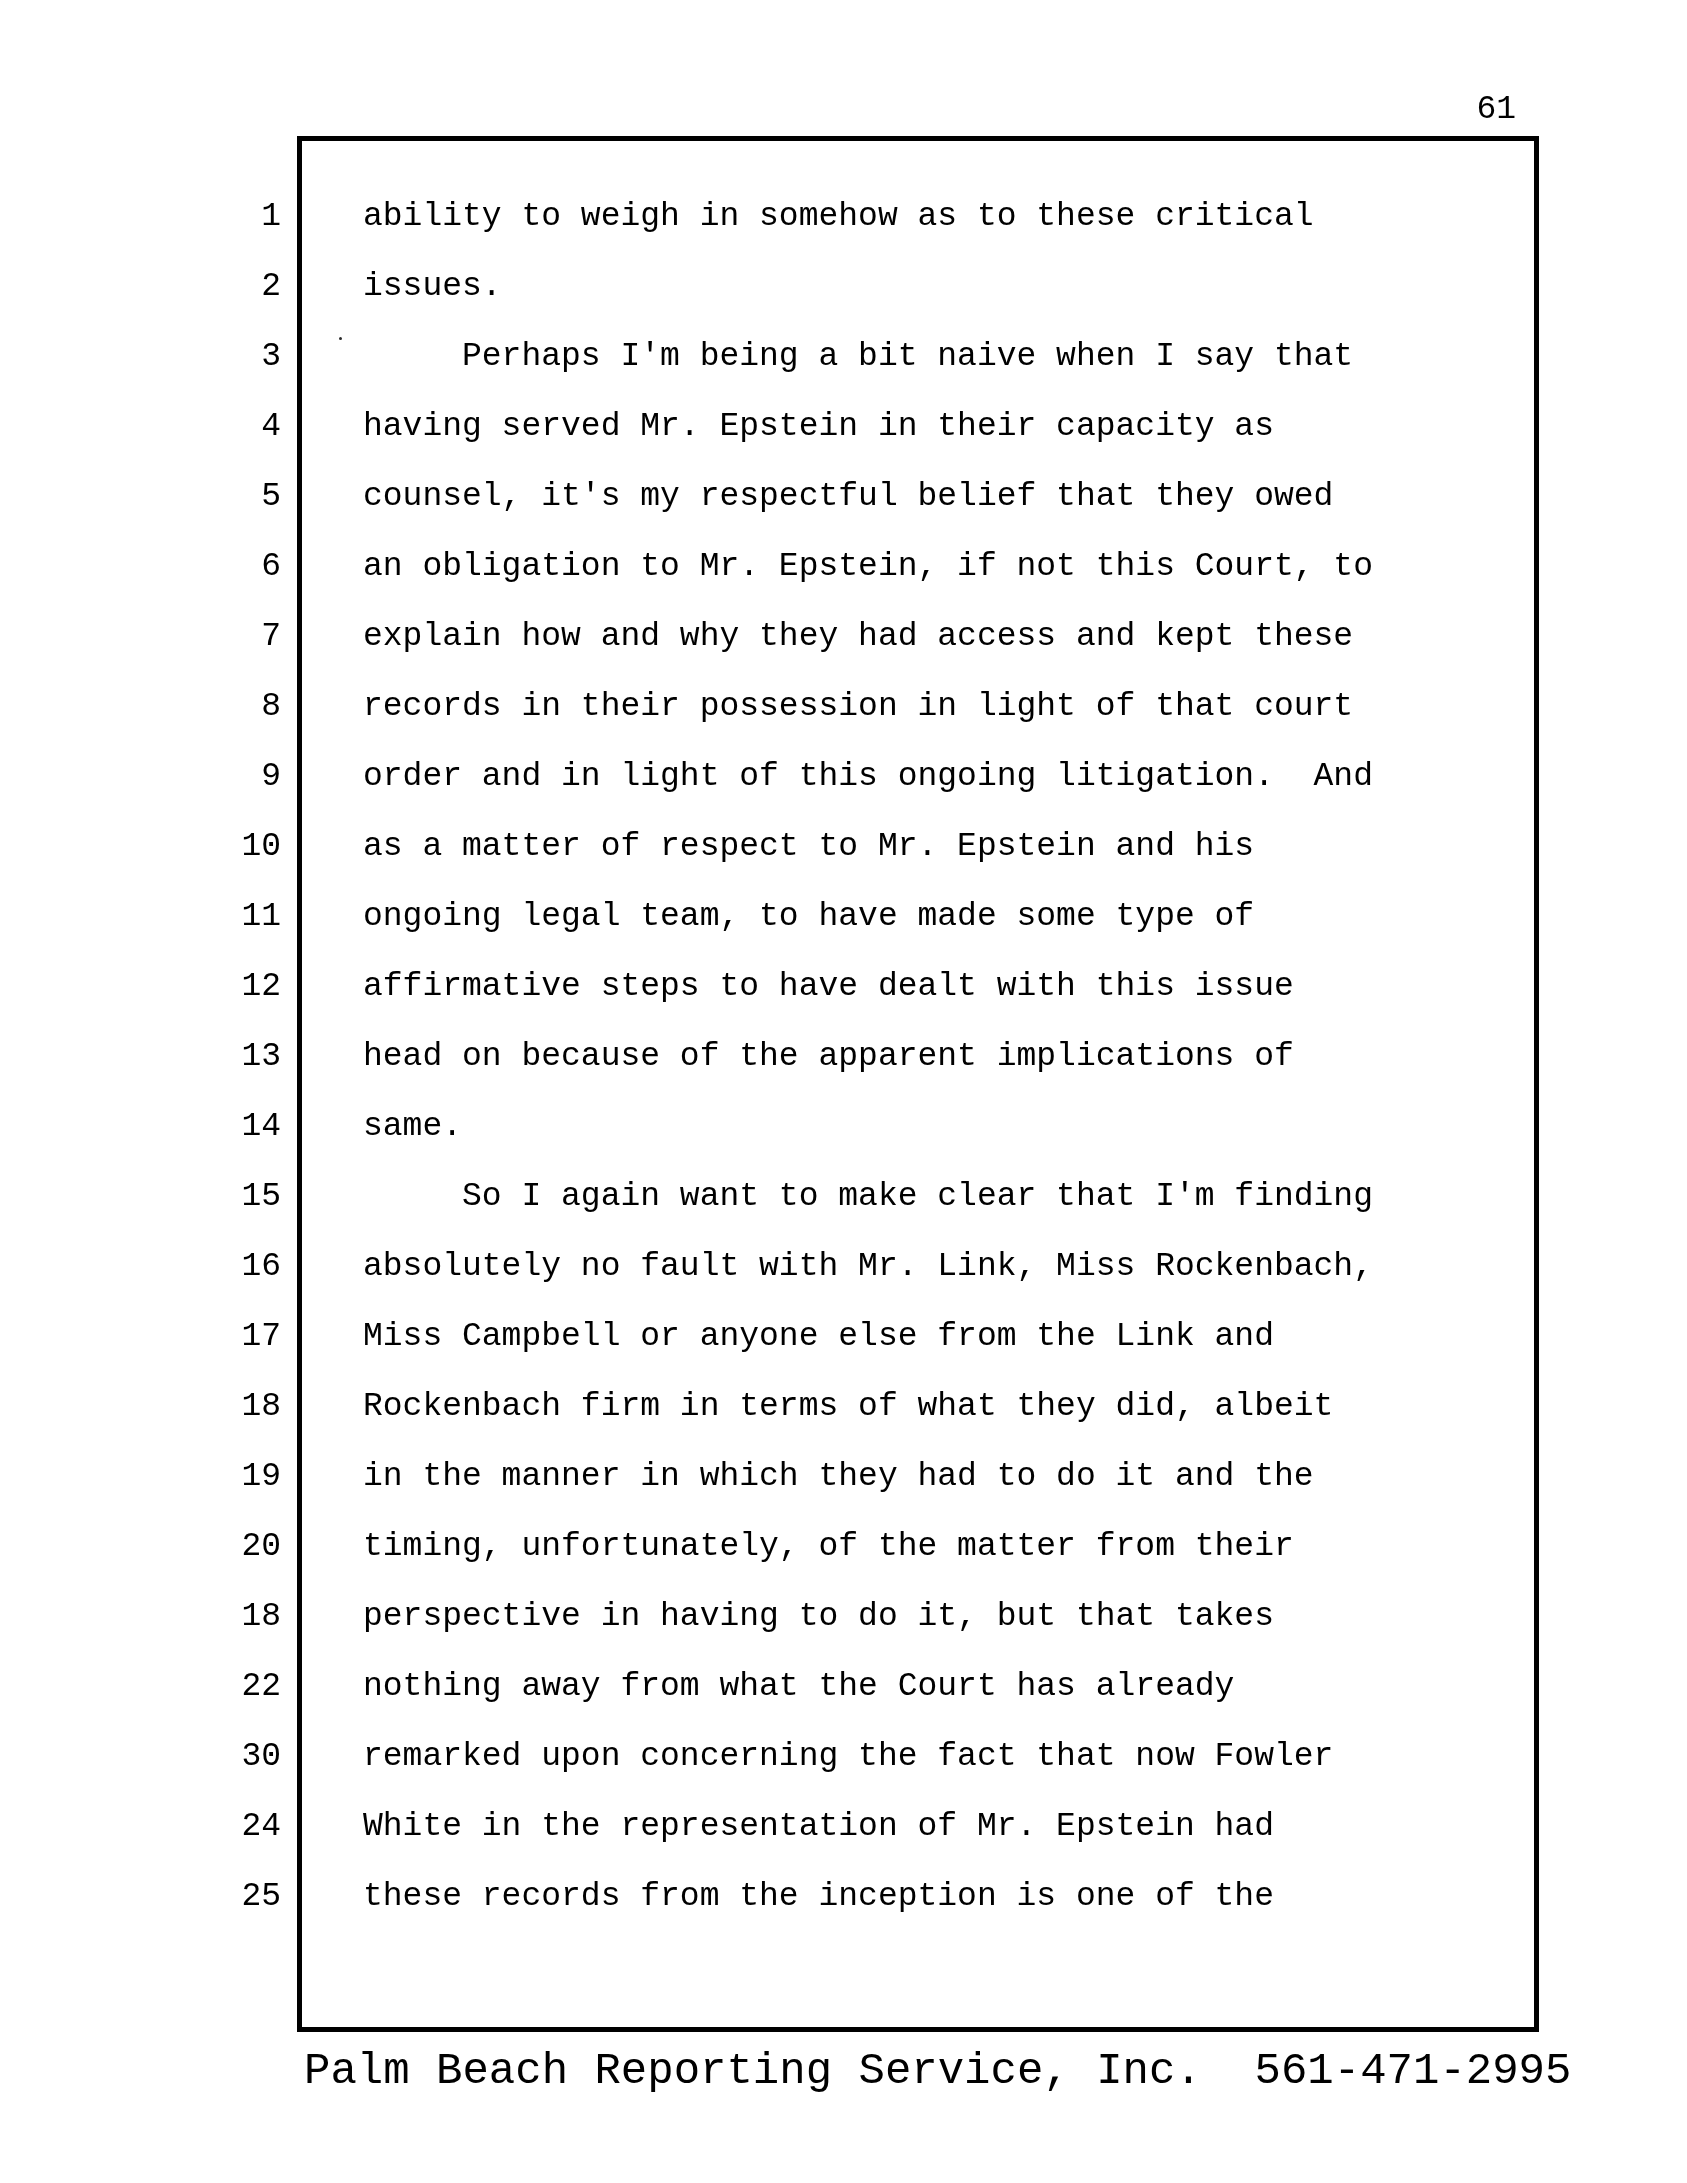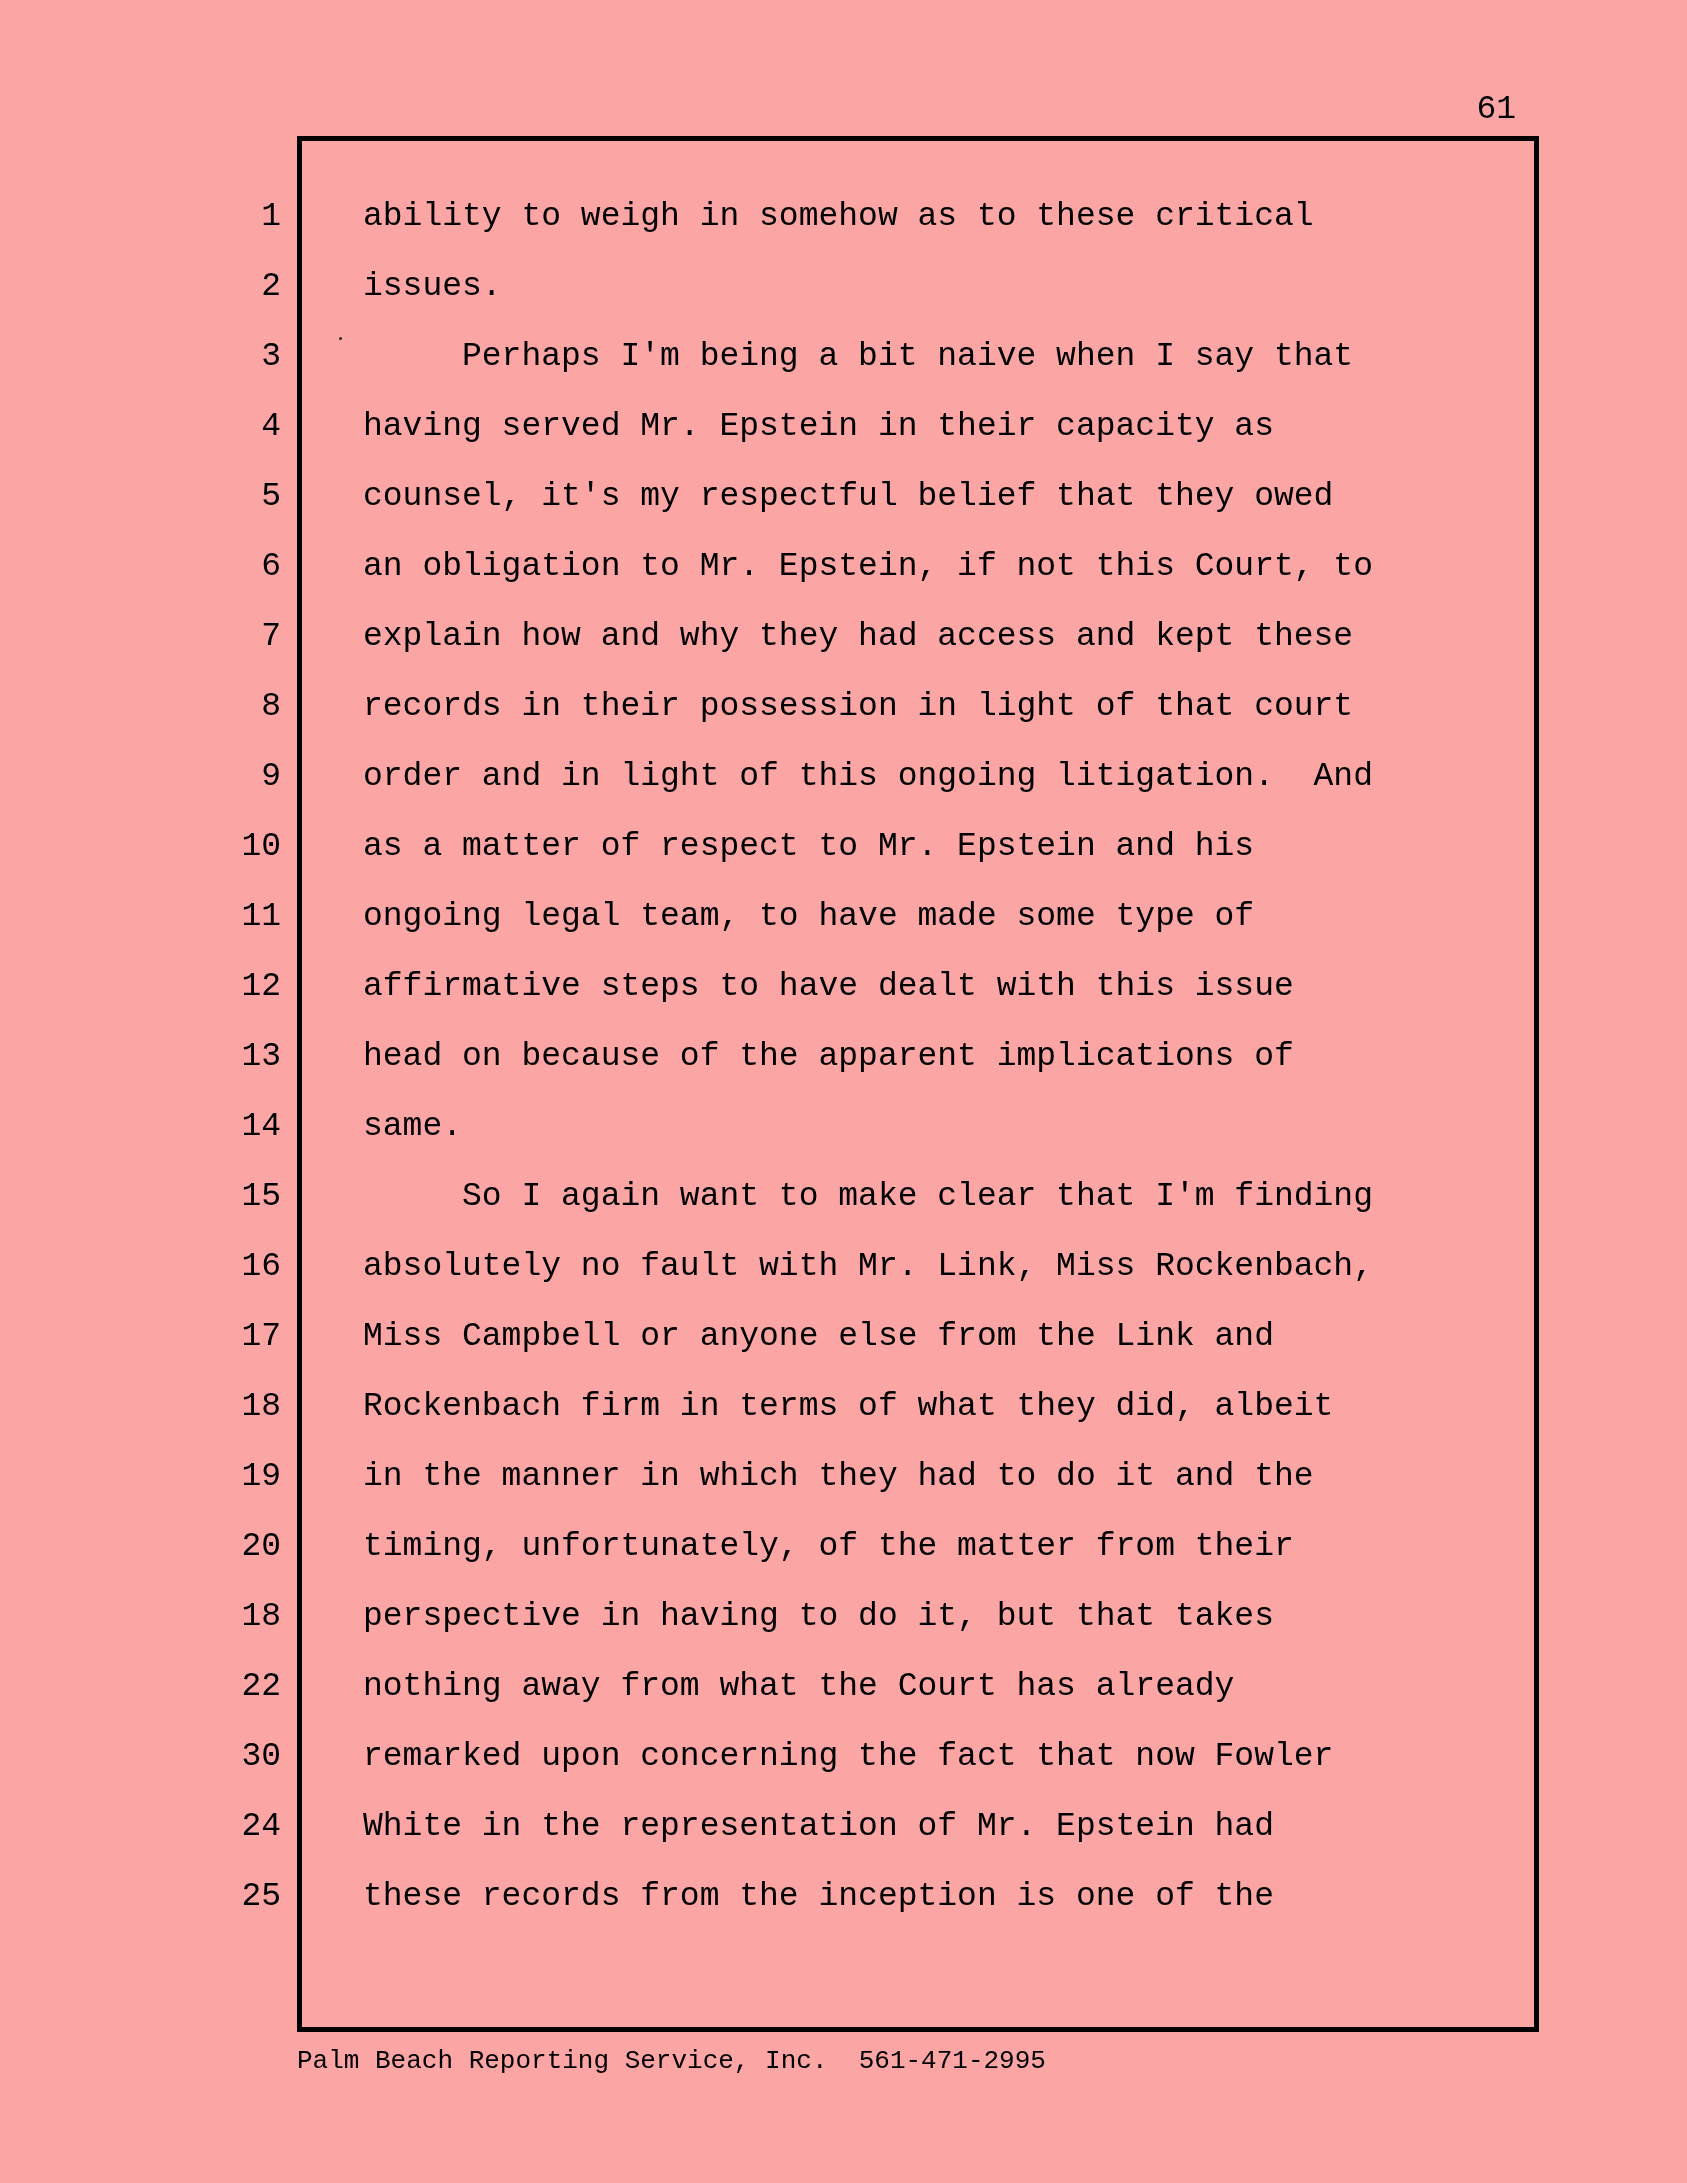--- a/index.html
+++ b/index.html
@@ -4,21 +4,21 @@
 <style>
   html, body {
     margin: 0;
     padding: 0;
     background: #e8e8e8;
   }
   .page {
     position: relative;
     width: 1687px;
     height: 2183px;
-    background: #fca5a5;
+    background: #ffffff;
     overflow: hidden;
     font-family: "Liberation Mono", "DejaVu Sans Mono", monospace;
     color: #000000;
   }
   .page-number {
     position: absolute;
     top: 91px;
     right: 171px;
     font-size: 33px;
     line-height: 37px;
@@ -52,25 +52,25 @@
     text-align: right;
     flex: 0 0 auto;
   }
   .row .txt {
     margin-left: 82px;
     white-space: pre;
     flex: 0 0 auto;
   }
   .footer {
     position: absolute;
-    left: 297px;
+    left: 304px;
     top: 2046px;
     width: 1242px;
     text-align: left;
-    font-size: 26px;
+    font-size: 44px;
     white-space: pre;
   }
   .artifact-dot {
     position: absolute;
     left: 339px;
     top: 337px;
     width: 3.3px;
     height: 3.3px;
     background: #2a2a2a;
     border-radius: 50%;

